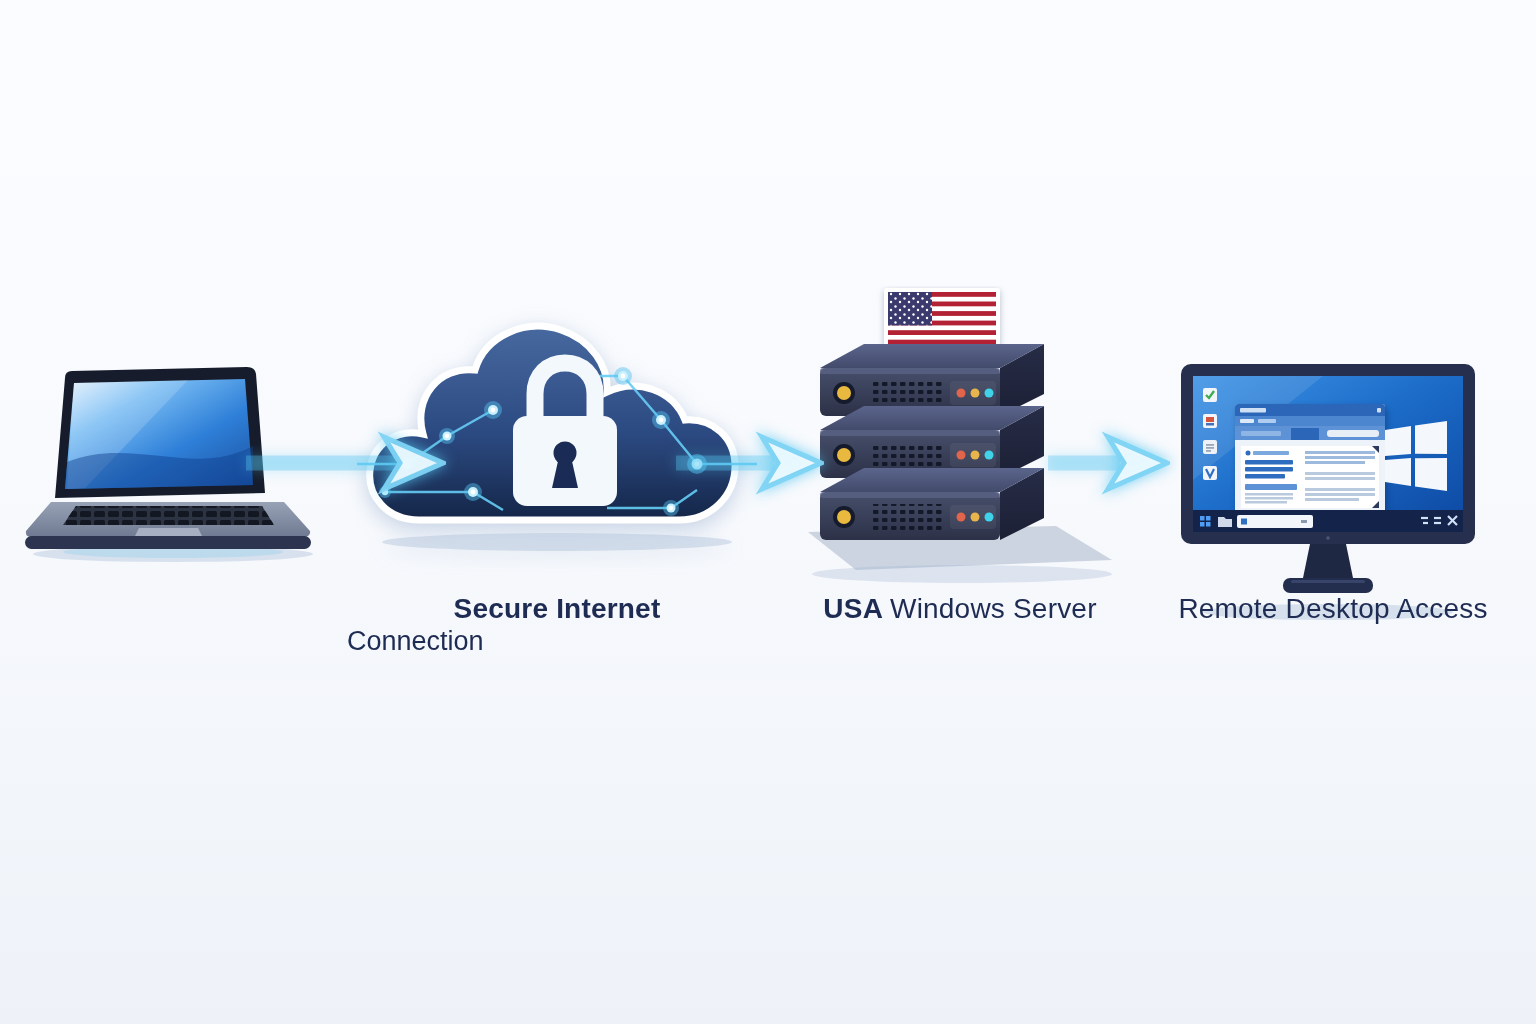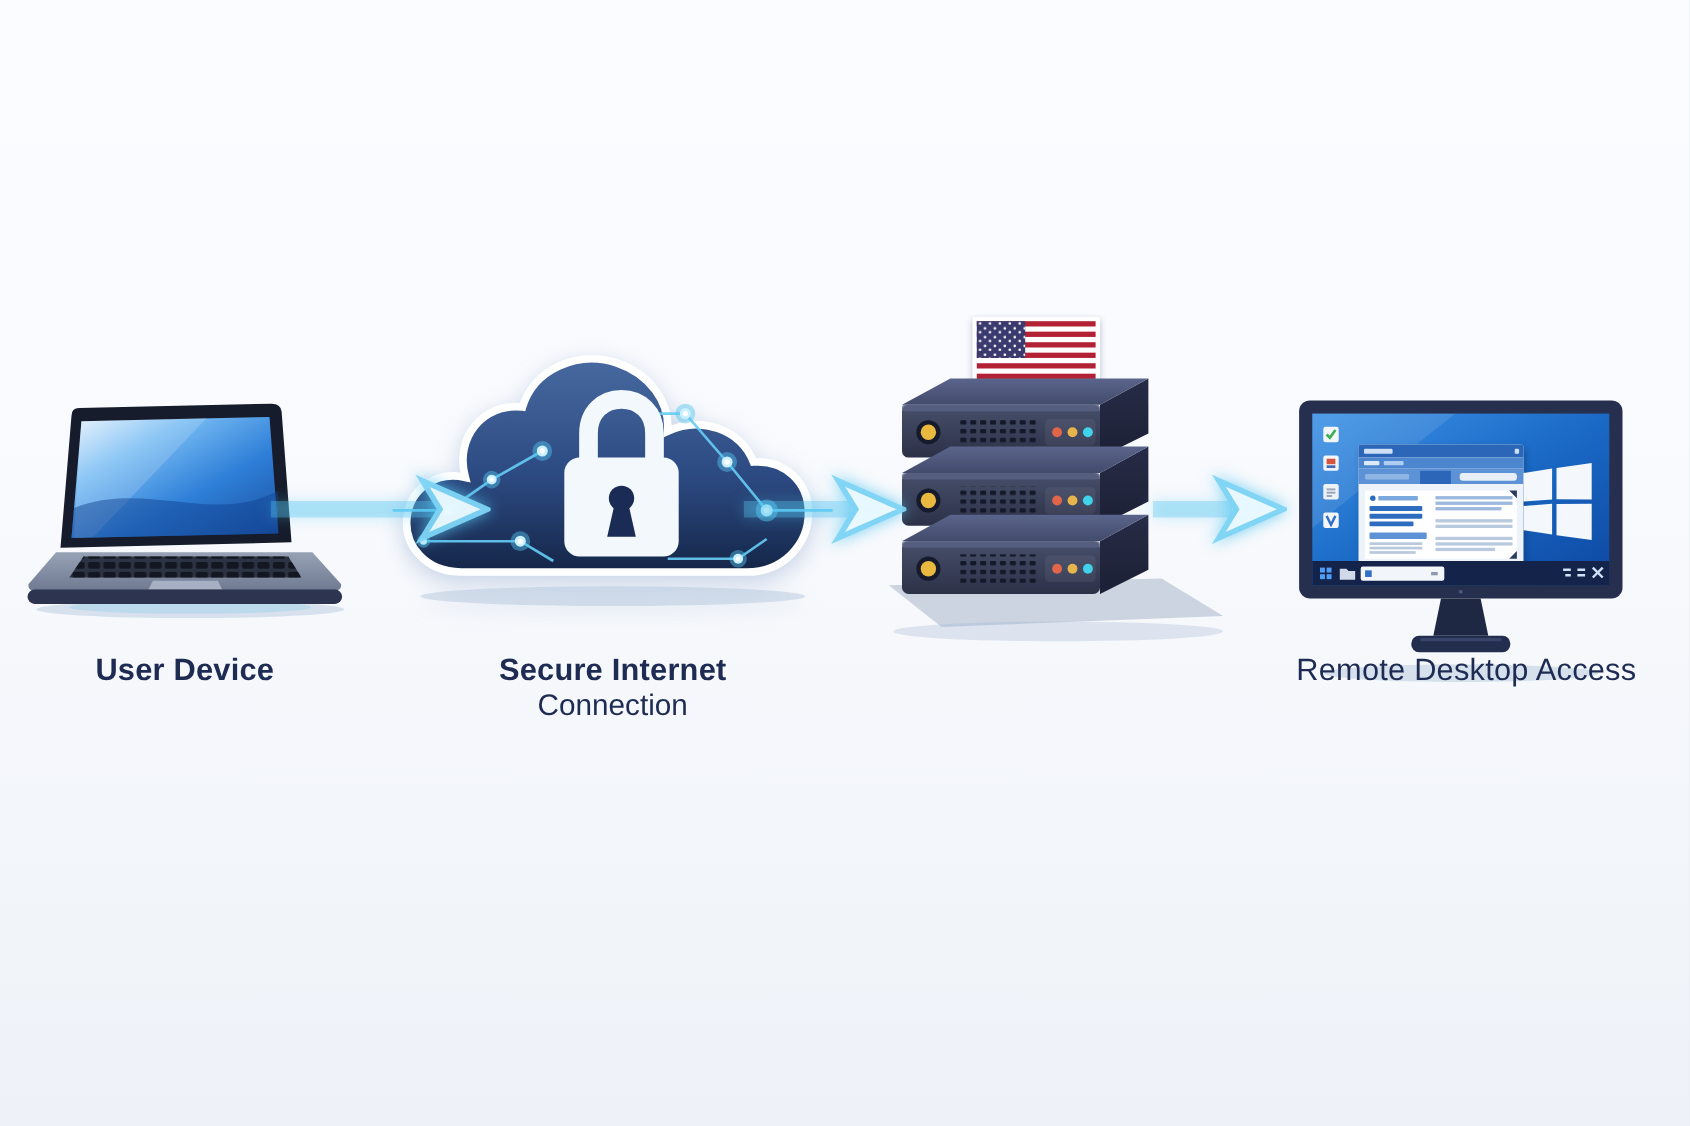--- a/index.html
+++ b/index.html
@@ -9,21 +9,21 @@
     font-family:"Liberation Sans", sans-serif;
   }
   .node{position:absolute;top:280px;height:430px;}
   .icon-wrap{position:absolute;}
   .label{
     position:absolute;top:312px;left:0;width:100%;text-align:center;
     color:#1e2b52;font-size:28px;font-weight:700;line-height:33px;letter-spacing:.2px;
   }
   .label .regular{font-weight:400;}
   .label-line2{
-    position:absolute;top:345px;left:0;width:100%;text-align:center;
+    position:absolute;top:345px;left:0;width:100%;
     color:#1e2b52;font-size:27px;font-weight:400;line-height:32px;
   }
   .arrow{position:absolute;top:428px;z-index:6;}
   .arrow svg{filter:drop-shadow(0 0 7px rgba(86,197,240,.85));}
   .node svg{display:block;}
 </style>
 </head>
 <body>
 
 <div class="stage">
@@ -52,21 +52,20 @@
         <path d="M51 17 L222 13 L230 119 L42 123 Z" fill="url(#lapscr)"></path>
         <path d="M51 17 L165 14 L62 122 L44 123 Z" fill="#ffffff" opacity="0.16"></path>
         <path d="M44 96 C 108 70 172 112 230 80 L230 119 L42 123 Z" fill="#0d3c8c" opacity="0.45"></path>
         <path d="M28 136 L261 136 L287 165 Q288 171 280 171 L9 171 Q2 171 3 165 Z" fill="url(#lapdeck)"></path>
         <path d="M53 140 L239 140 L251 159 L40 159 Z" fill="#2c3343"></path>
         <path d="M53 140 L239 140 L251 159 L40 159 Z" fill="url(#keys)" opacity="0.95"></path>
         <path d="M116 162 L175 162 L179 170 L112 170 Z" fill="#a7b0c2"></path>
         <rect x="2" y="170" width="286" height="13" rx="6.5" fill="#2c3450"></rect>
       </svg>
     </div>
-    <div class="label">User Device</div>
   </div>
 
   <div class="arrow" style="left:246px;">
     <svg width="200" height="70" viewBox="0 0 200 70">
       <defs>
         <linearGradient id="agrad" x1="0" y1="0" x2="1" y2="0">
           <stop offset="0" stop-color="#8edcff"></stop>
           <stop offset="1" stop-color="#f6fdff"></stop>
         </linearGradient>
       </defs>
@@ -238,20 +237,21 @@
           <circle cx="52" cy="231" r="11" fill="#151a2c"></circle>
             <circle cx="52" cy="231" r="7" fill="#e9b83f"></circle>
           <rect x="78" y="218" width="74" height="26" fill="url(#vent)"></rect>
           <rect x="158" y="219" width="46" height="24" rx="4" fill="#ffffff" opacity="0.06"></rect>
           <circle cx="169" cy="231" r="4.5" fill="#e0654a"></circle>
           <circle cx="183" cy="231" r="4.5" fill="#e7b54b"></circle>
           <circle cx="197" cy="231" r="4.5" fill="#3fd2e8"></circle>
         </g>
       </svg>
     </div>
+    <div class="label"><span>USA</span> <span class="regular" style="font-weight:500;">Windows Server</span></div>
   </div>
 
   <div class="arrow" style="left:1048px;">
     <svg width="122" height="70" viewBox="0 0 122 70">
       <line x1="0" y1="35" x2="72" y2="35" stroke="#56c5f0" stroke-width="15" opacity="0.35"></line>
       <line x1="0" y1="35" x2="74" y2="35" stroke="url(#agrad)" stroke-width="7"></line>
       <path d="M60 9 L119 35 L60 61 L76 35 Z" fill="#eefaff" stroke="#7fd4f5" stroke-width="5" opacity="0.95"></path>
     </svg>
   </div>
 

